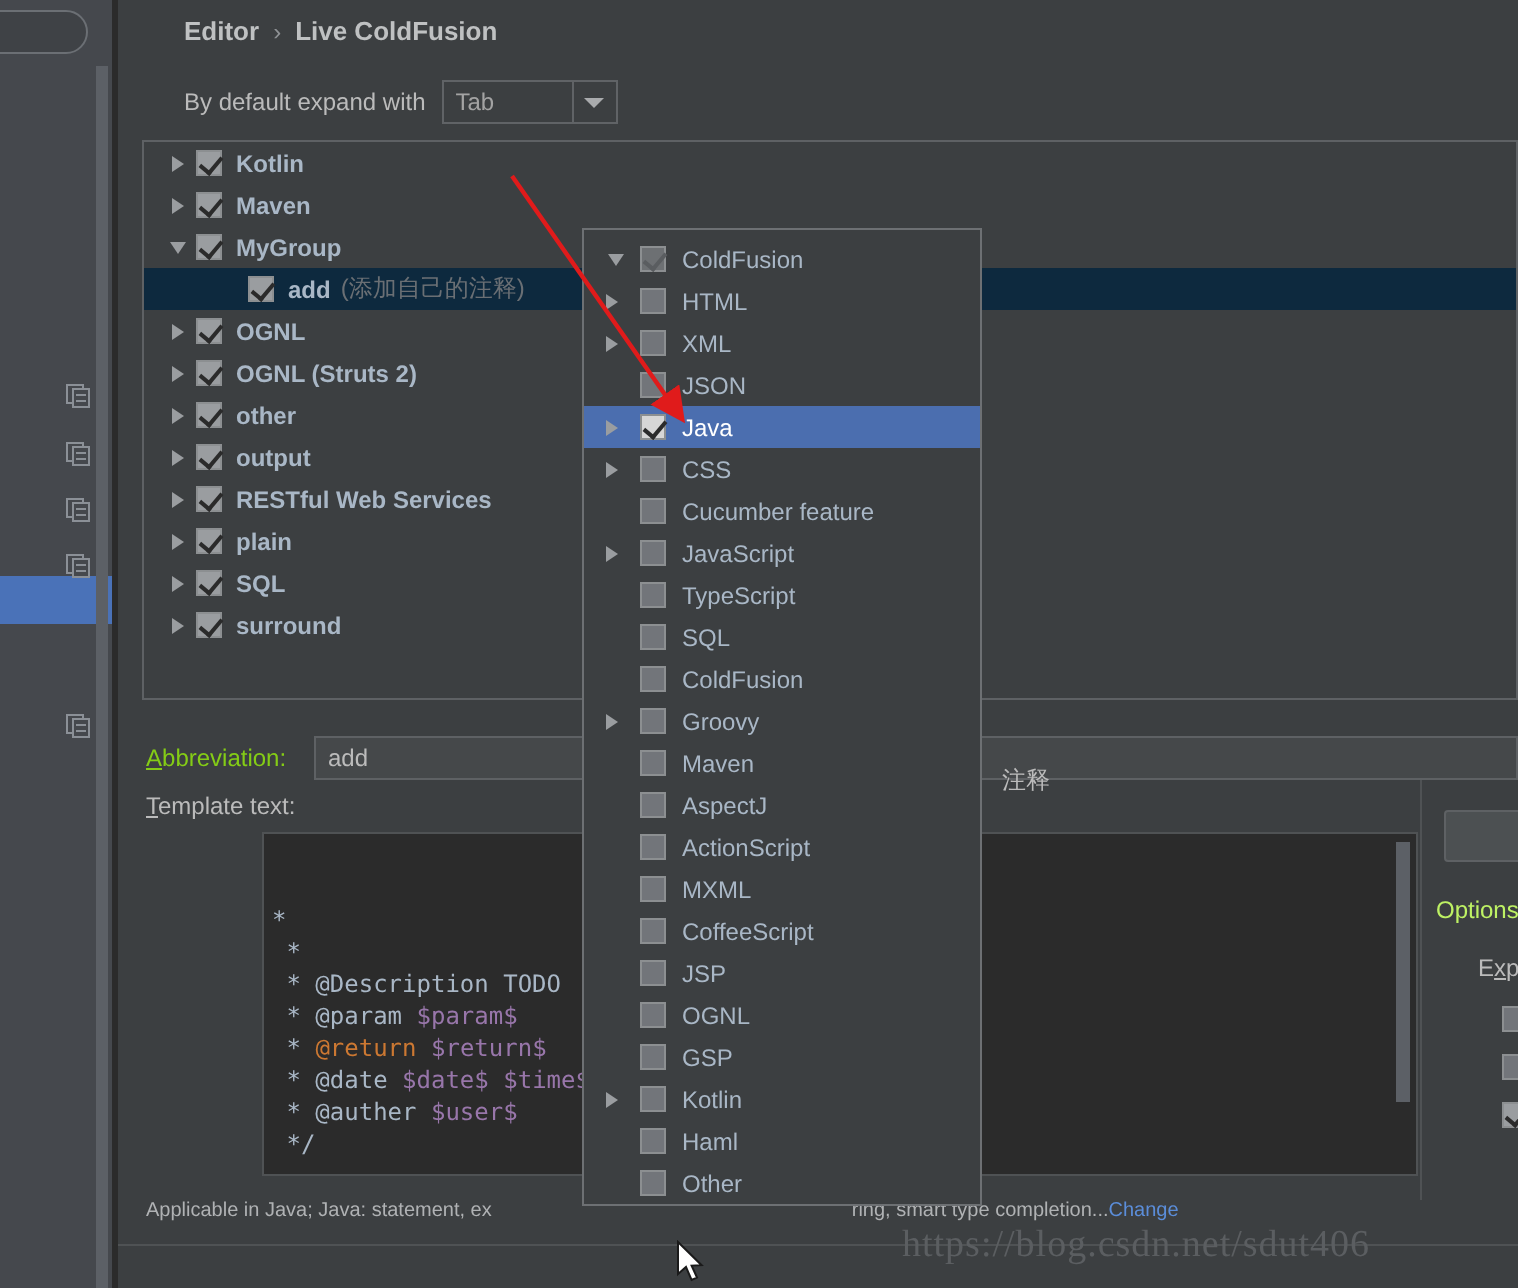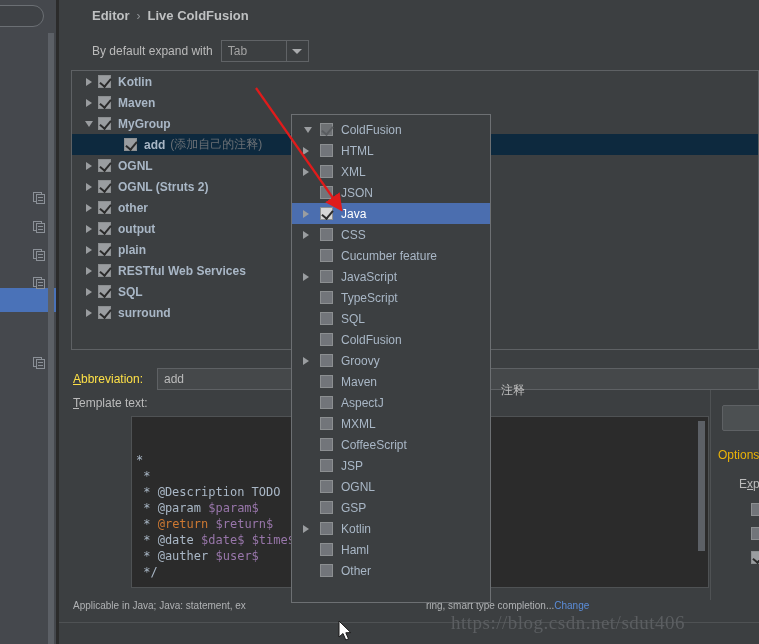--- a/index.html
+++ b/index.html
@@ -127,21 +127,21 @@
     border: solid #2b2b2b; border-width: 0 2px 2px 0;
     transform: rotate(40deg);
   }
   .tree-label { white-space: nowrap; }
   .tree-desc { color: #6a6f74; font-weight: normal; margin-left: 5px; }
 
   
   .field-row {
     position: absolute; display: flex; align-items: center;
   }
-  .field-label { font-size: 12px; color: #fde047; width: 84px; }
+  .field-label { font-size: 12px; color: #84cc16; width: 84px; }
   .field-label u { text-decoration: underline; }
   .field-input {
     height: 22px; border: 1px solid #5e6164; background: #45484a;
     display: flex; align-items: center; padding-left: 6px;
     font-size: 12px; color: #bbbbbb;
   }
 
   .section-label {
     position: absolute; font-size: 12px; color: #bbbbbb;
   }
@@ -164,21 +164,21 @@
   }
 
   
   .opt-btn {
     position: absolute; left: 663px; top: 405px;
     width: 60px; height: 26px;
     background: #4c5052; border: 1px solid #5e6164; border-radius: 2px;
   }
   .opt-title {
     position: absolute; left: 659px; top: 448px;
-    font-size: 12px; color: #eab308;
+    font-size: 12px; color: #bef264;
   }
   .opt-sub {
     position: absolute; left: 680px; top: 477px;
     font-size: 12px; color: #bbbbbb;
   }
   .opt-cb {
     position: absolute; left: 692px;
     width: 13px; height: 13px;
     border: 1px solid #8c8f91; background: #72757a;
   }
@@ -366,28 +366,28 @@
               <span class="tri-right"></span>
             </span>
             <span class="cb light check"></span>
             <span class="tree-label">output</span>
           </div>
           <div class="tree-row">
             <span class="tw">
               <span class="tri-right"></span>
             </span>
             <span class="cb light check"></span>
+            <span class="tree-label">RESTful Web Services</span>
+          </div>
+          <div class="tree-row">
+            <span class="tw">
+              <span class="tri-right"></span>
+            </span>
+            <span class="cb light check"></span>
             <span class="tree-label">plain</span>
-          </div>
-          <div class="tree-row">
-            <span class="tw">
-              <span class="tri-right"></span>
-            </span>
-            <span class="cb light check"></span>
-            <span class="tree-label">RESTful Web Services</span>
           </div>
           <div class="tree-row">
             <span class="tw">
               <span class="tri-right"></span>
             </span>
             <span class="cb light check"></span>
             <span class="tree-label">SQL</span>
           </div>
           <div class="tree-row">
             <span class="tw">
@@ -512,20 +512,25 @@
         </div>
         <div class="pop-row">
           <span class="pop-tw"></span>
           <span class="pop-cb"></span>
           <span>Maven</span>
         </div>
         <div class="pop-row">
           <span class="pop-tw"></span>
           <span class="pop-cb"></span>
           <span>AspectJ</span>
+        </div>
+        <div class="pop-row">
+          <span class="pop-tw"></span>
+          <span class="pop-cb"></span>
+          <span>ActionScript</span>
         </div>
         <div class="pop-row">
           <span class="pop-tw"></span>
           <span class="pop-cb"></span>
           <span>MXML</span>
         </div>
         <div class="pop-row">
           <span class="pop-tw"></span>
           <span class="pop-cb"></span>
           <span>CoffeeScript</span>

